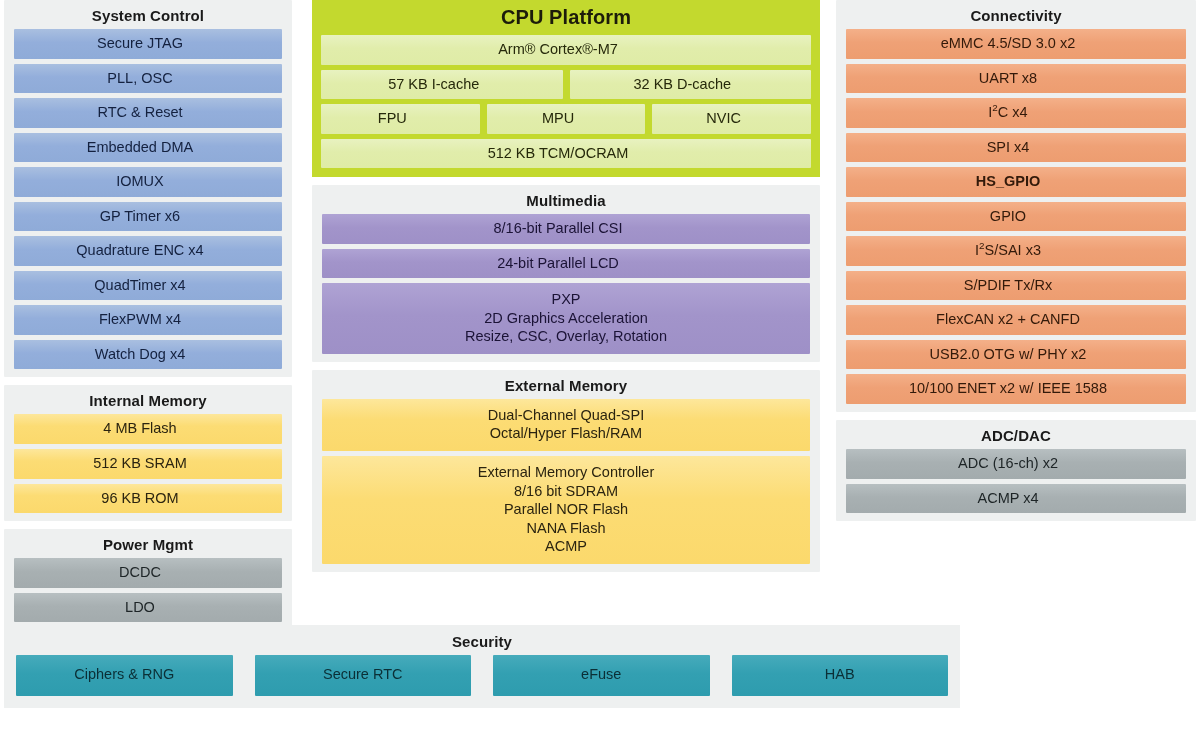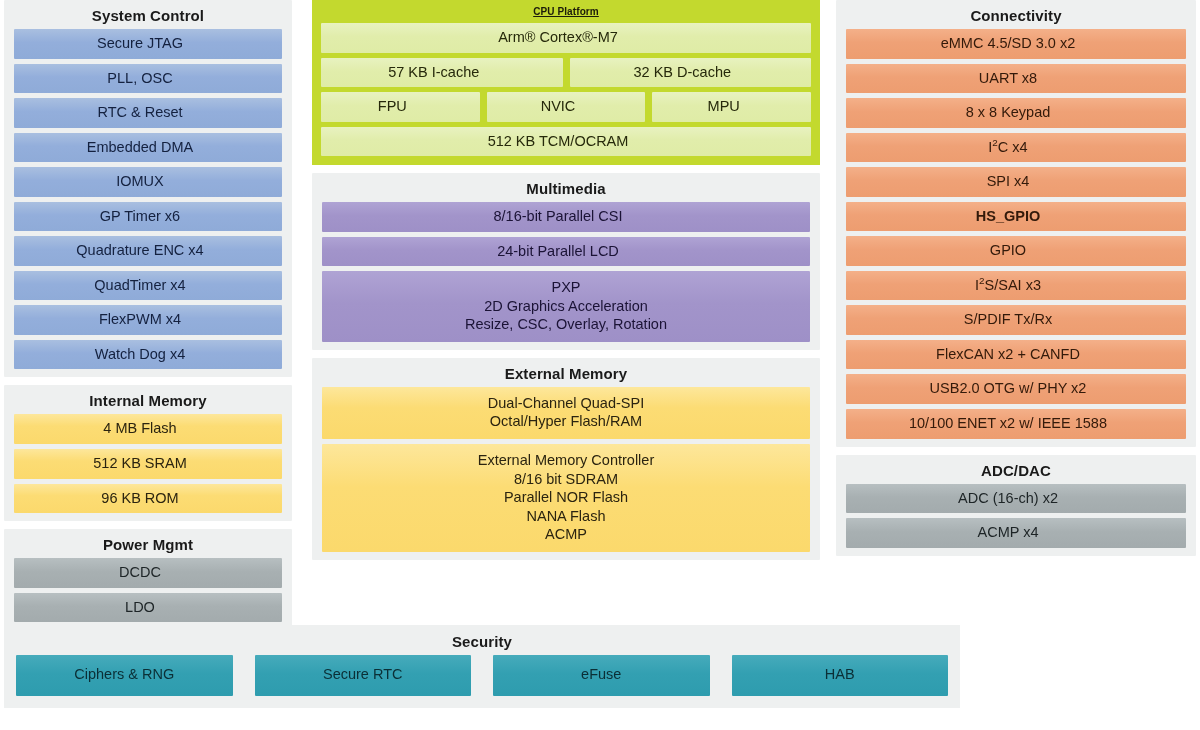--- a/index.html
+++ b/index.html
@@ -30,21 +30,21 @@
     border-radius: 1px;
   }
   .panel-title {
     text-align: center;
     font-weight: bold;
     font-size: 15px;
     color: #1a1a1a;
     padding: 3px 0 5px 0;
     letter-spacing: .1px;
   }
-  .panel-title.lg { font-size: 10px; text-decoration: underline; }
+  .panel-title.lg { font-size: 20px; }
 
   
   .blk {
     position: relative;
     text-align: center;
     font-size: 14.5px;
     color: #13203a;
     margin-bottom: 5px;
     padding: 5px 20px 6px 4px;
     border-radius: 1px;
@@ -152,22 +152,22 @@
 
     <div class="cpu-panel">
       <div class="panel-title lg">CPU Platform</div>
       <div class="blk green-in">Arm® Cortex®-M7</div>
       <div class="cpu-row">
         <div class="blk green-in">57 KB I-cache</div>
         <div class="blk green-in">32 KB D-cache</div>
       </div>
       <div class="cpu-row">
         <div class="blk green-in">FPU</div>
+        <div class="blk green-in">MPU</div>
         <div class="blk green-in">NVIC</div>
-        <div class="blk green-in">MPU</div>
       </div>
       <div class="blk green-in">512 KB TCM/OCRAM</div>
     </div>
 
     <div class="panel">
       <div class="panel-title">Multimedia</div>
       <div class="blk purple">8/16-bit Parallel CSI</div>
       <div class="blk purple">24-bit Parallel LCD</div>
       <div class="blk purple multi">
         <div>PXP</div>
@@ -191,21 +191,20 @@
       </div>
     </div>
   </div>
 
   <div class="col col-right">
 
     <div class="panel">
       <div class="panel-title">Connectivity</div>
       <div class="blk orange">eMMC 4.5/SD 3.0 x2</div>
       <div class="blk orange">UART x8</div>
-      <div class="blk orange">8 x 8 Keypad</div>
       <div class="blk orange"><span>I</span><sup>2</sup><span>C x4</span></div>
       <div class="blk orange">SPI  x4</div>
       <div class="blk orange bold">HS_GPIO</div>
       <div class="blk orange">GPIO</div>
       <div class="blk orange"><span>I</span><sup>2</sup><span>S/SAI x3</span></div>
       <div class="blk orange">S/PDIF Tx/Rx</div>
       <div class="blk orange">FlexCAN x2 + CANFD</div>
       <div class="blk orange">USB2.0 OTG w/ PHY x2</div>
       <div class="blk orange">10/100 ENET x2 w/ IEEE 1588</div>
     </div>

